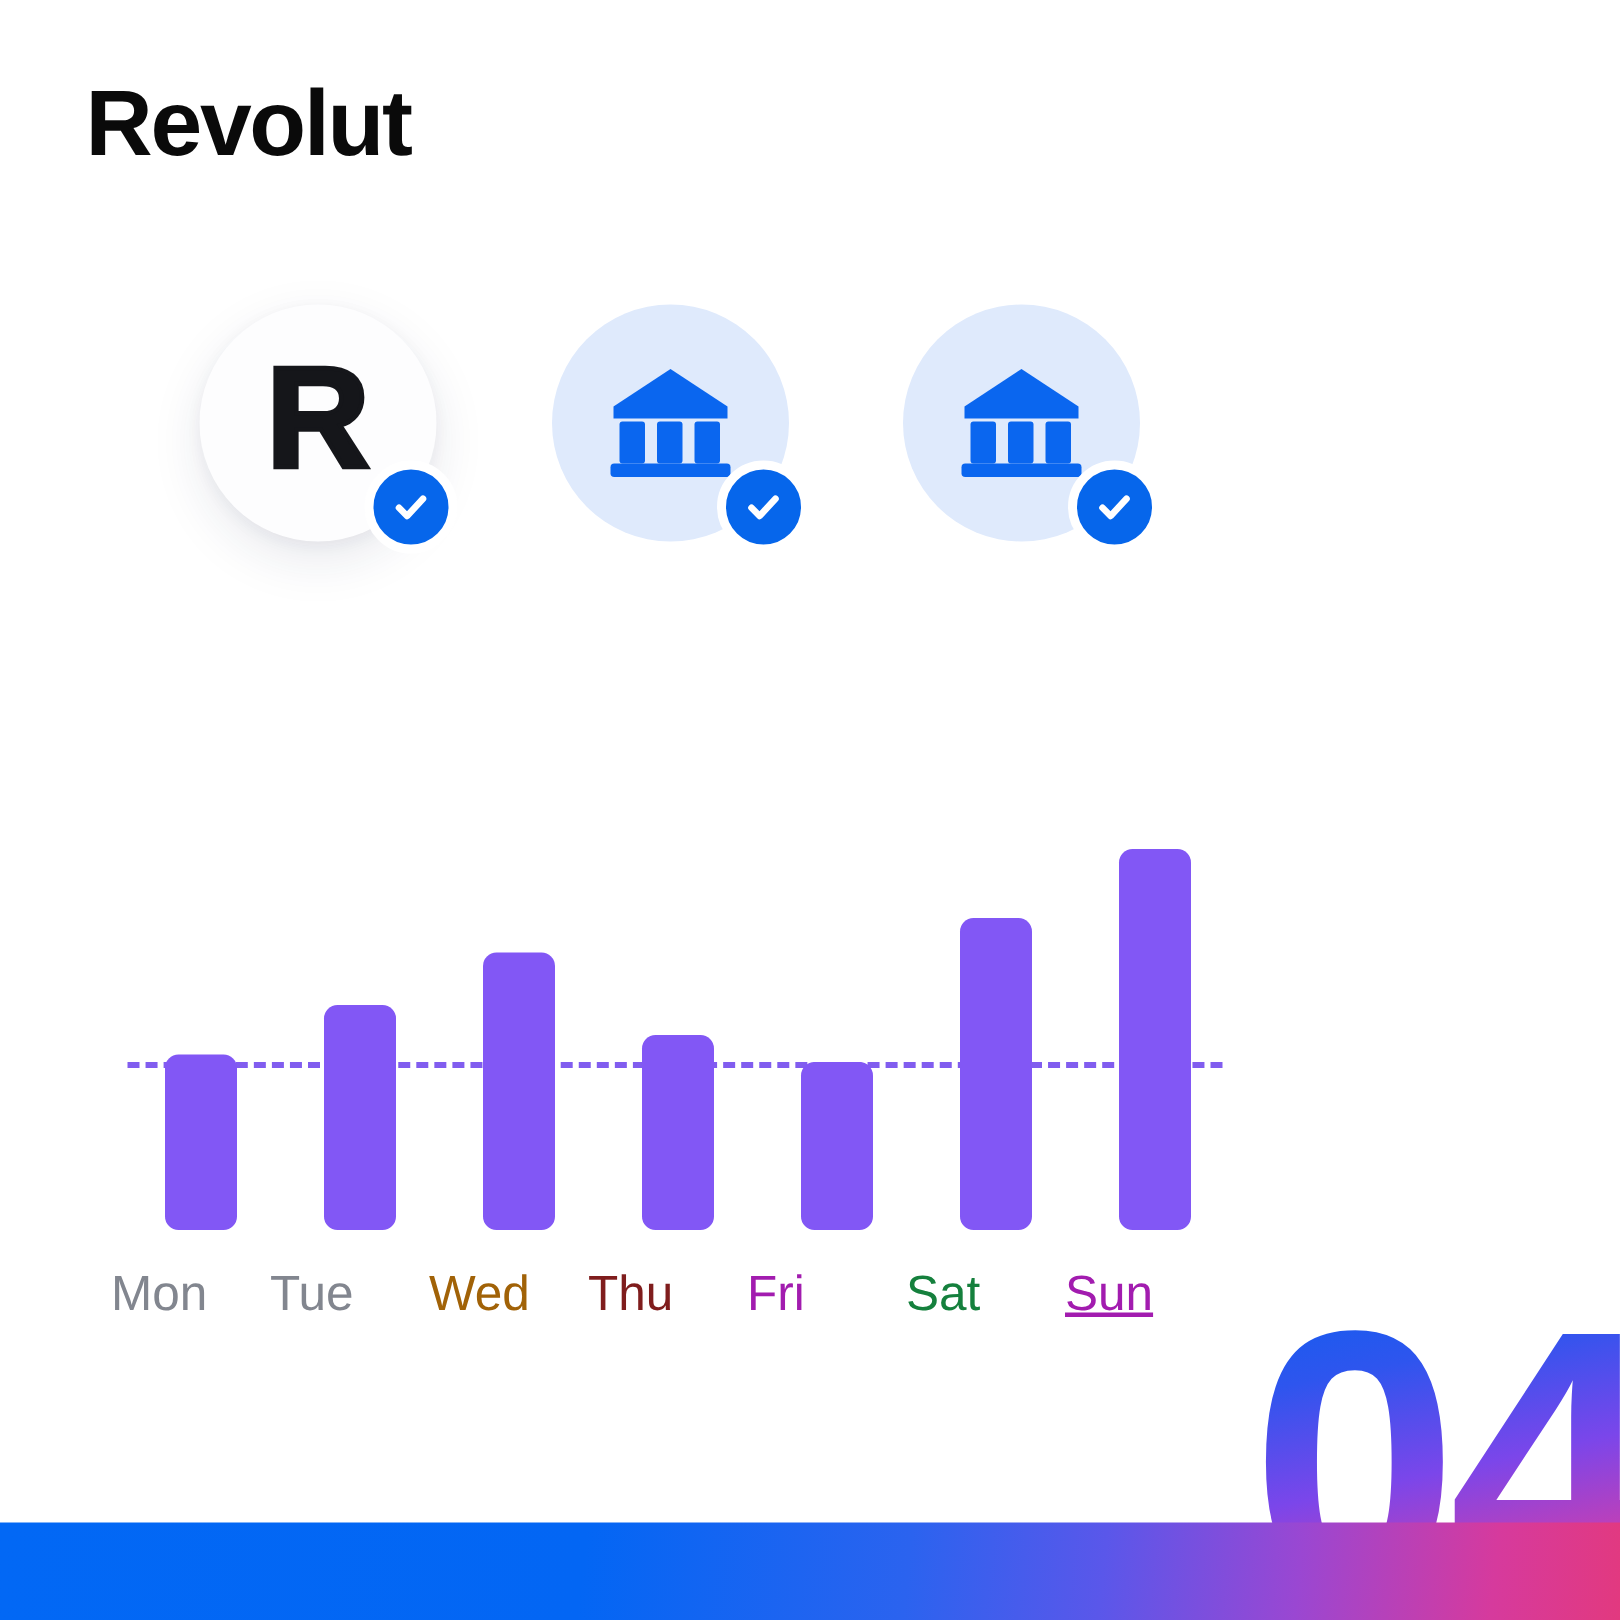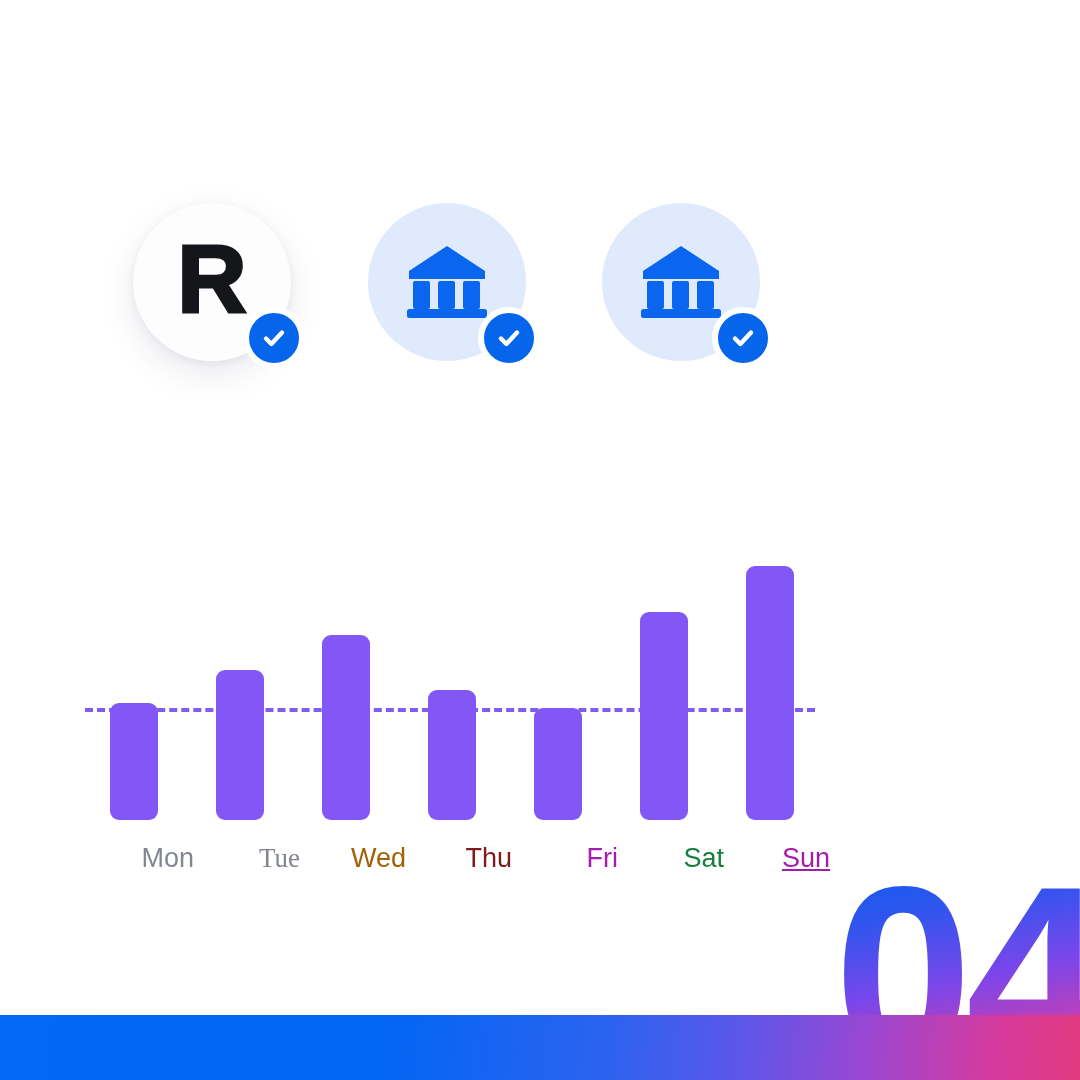--- a/index.html
+++ b/index.html
@@ -117,23 +117,23 @@
   }
   #baseline-dashed {
     position: absolute;
     height: 0;
     border-top: 4px dashed #7b55ef;
     opacity: 0.95;
   }
   .bar-label {
     position: absolute;
     width: 120px;
-    text-align: right;
-    font-family: "Liberation Sans", sans-serif;
-    font-size: 27px;
+    text-align: left;
+    font-family: "Liberation Sans", sans-serif;
+    font-size: 33px;
     color: #82868f;
     line-height: 1;
     white-space: nowrap;
   }
 
   
   #page-numeral {
     position: absolute;
     right: -18px;
     bottom: -18px;
@@ -165,20 +165,21 @@
         #9a47d2 80%,
         #d63a9d 92%,
         #e2397f 100%);
   }
 </style>
 </head>
 <body>
 
 <div id="stage">
 
+  <div id="brand-wordmark">Revolut</div>
 
   <div id="accounts-row">
 
     <div class="account-item" style="left:133px; top:203px;">
       <div class="account-circle light">
         <span class="r-logo">R</span>
       </div>
       <div class="badge-check">
         <span>
           <svg width="30" height="30" viewBox="0 0 30 30" aria-hidden="true">
@@ -231,21 +232,21 @@
     </div>
   </div>
 
   <div id="chart" style="top: 0px; height: 1080px;">
     <div id="chart-plot" style="height: 1080px;">
       <div id="baseline-dashed" style="left: 85px; width: 730px; top: 708px; border-top-color: rgb(123, 85, 239);"></div>
 
     <div class="bar" style="left: 110px; top: 703px; height: 117px; width: 48px; background: rgb(130, 87, 245);"></div>
         <div class="bar-label" style="left: 74px; top: 845px; color: rgb(130, 134, 143);">Mon</div>
         <div class="bar" style="left: 216px; top: 670px; height: 150px; width: 48px; background: rgb(130, 87, 245);"></div>
-        <div class="bar-label" style="left: 180px; top: 845px; color: rgb(130, 134, 143); font-family: Liberation Serif, serif;">Tue</div>
+        <div class="bar-label" style="left: 180px; top: 845px; color: rgb(130, 134, 143);">Tue</div>
         <div class="bar" style="left: 322px; top: 635px; height: 185px; width: 48px; background: rgb(130, 87, 245);"></div>
         <div class="bar-label" style="left: 286px; top: 845px; color: #a16207;">Wed</div>
         <div class="bar" style="left: 428px; top: 690px; height: 130px; width: 48px; background: rgb(130, 87, 245);"></div>
         <div class="bar-label" style="left: 392px; top: 845px; color: #7f1d1d;">Thu</div>
         <div class="bar" style="left: 534px; top: 708px; height: 112px; width: 48px; background: rgb(130, 87, 245);"></div>
         <div class="bar-label" style="left: 498px; top: 845px; color: #a21caf;">Fri</div>
         <div class="bar" style="left: 640px; top: 612px; height: 208px; width: 48px; background: rgb(130, 87, 245);"></div>
         <div class="bar-label" style="left: 604px; top: 845px; color: #15803d;">Sat</div>
         <div class="bar" style="left: 746px; top: 566px; height: 254px; width: 48px; background: rgb(130, 87, 245);"></div>
         <div class="bar-label" style="left: 710px; top: 845px; color: #a21caf; text-decoration: underline;">Sun</div>

